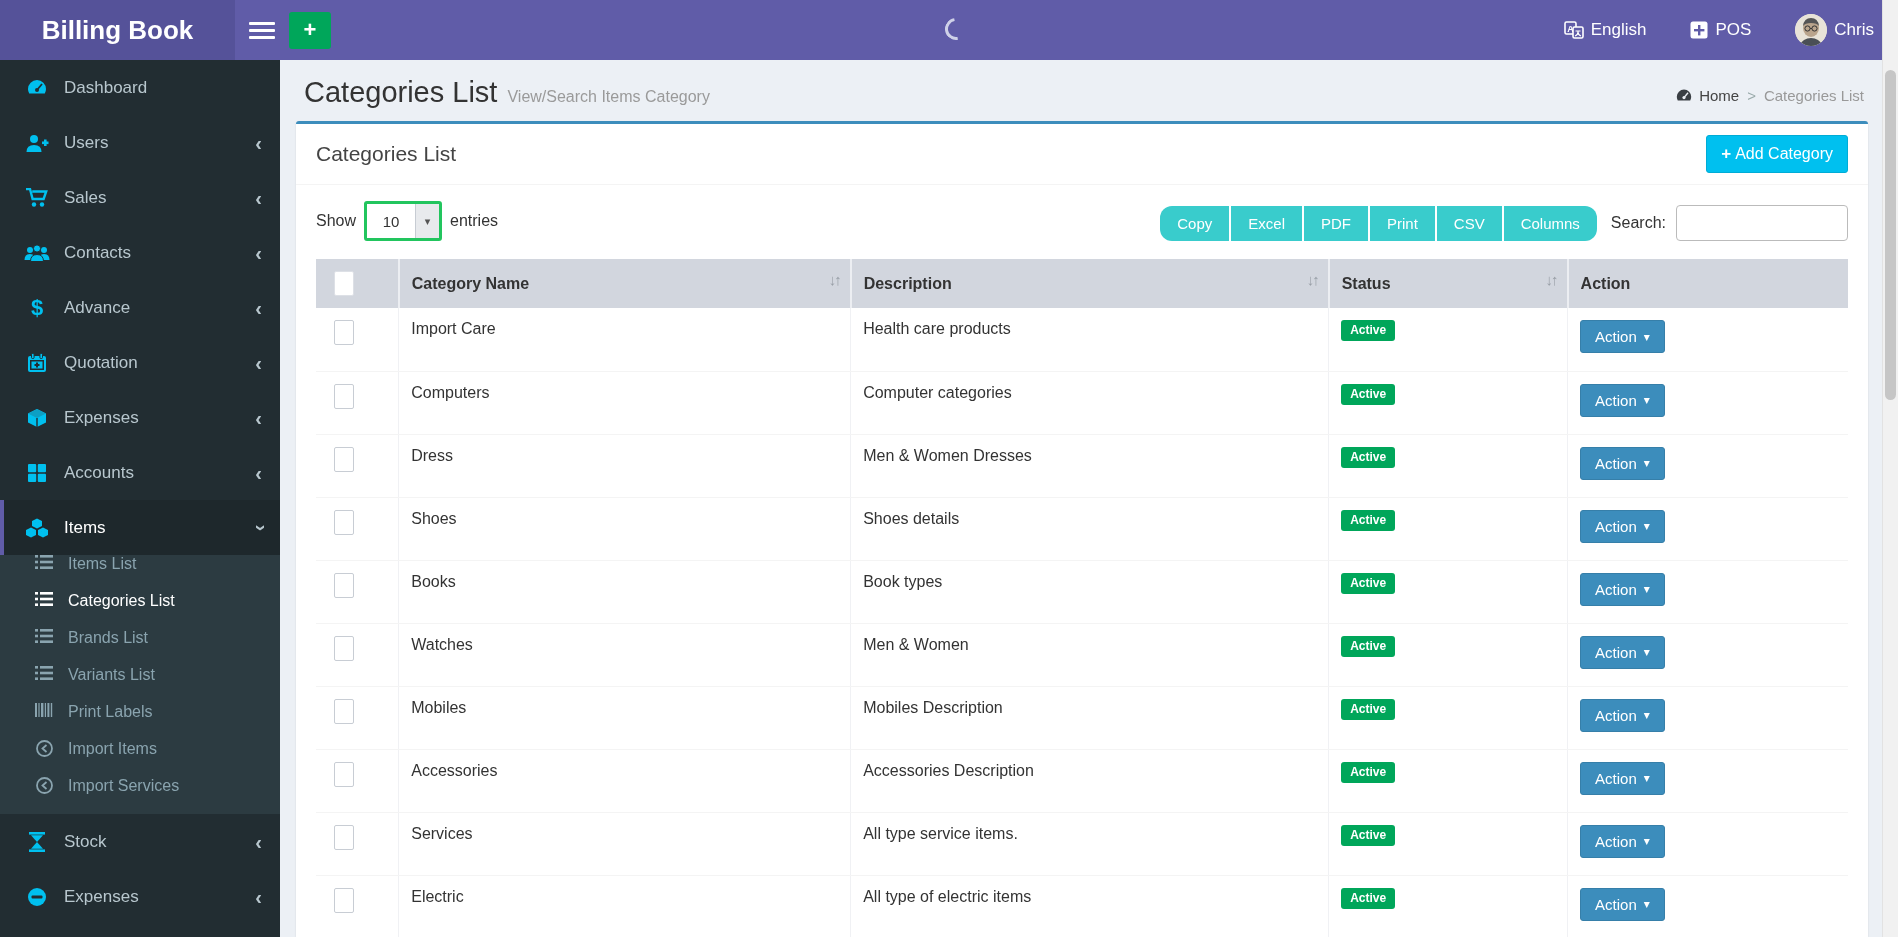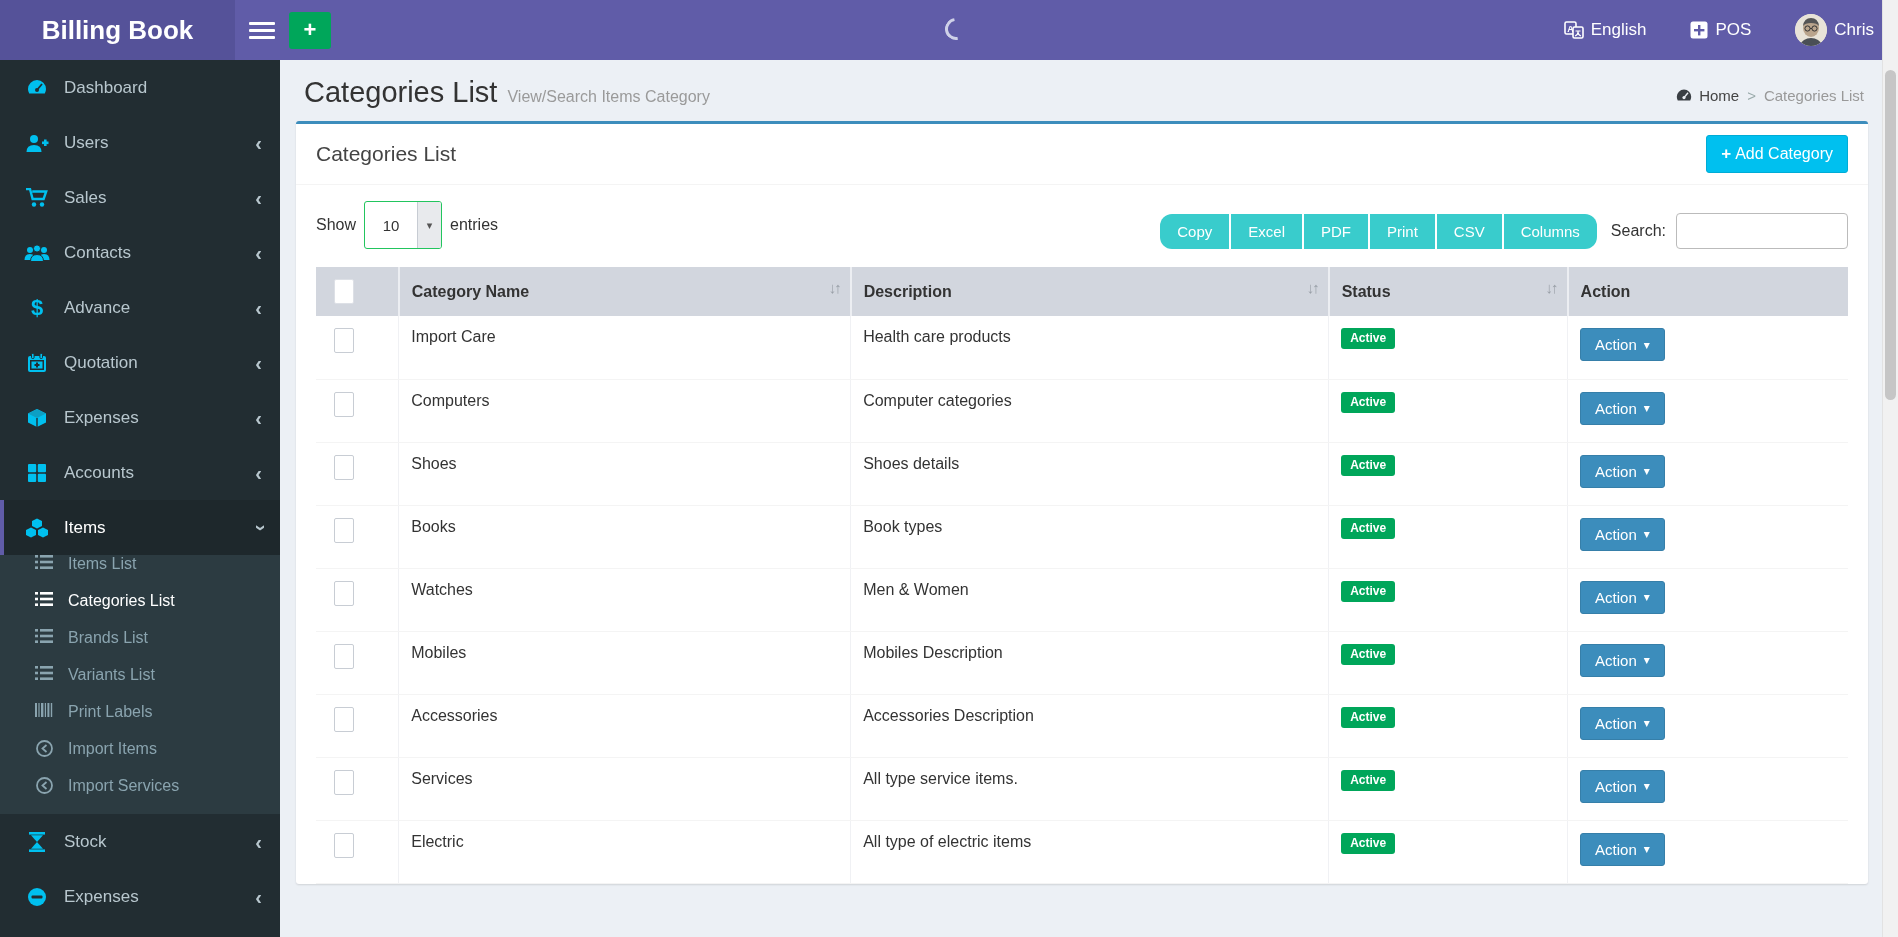--- a/index.html
+++ b/index.html
@@ -52,21 +52,21 @@
 
   .box { background:#fff; border-top:3px solid #3c8dbc; border-radius:3px; box-shadow:0 1px 2px rgba(0,0,0,.12); }
   .box-header { display:flex; align-items:center; padding:11px 20px; border-bottom:1px solid #f4f4f4; }
   .box-title { font-size:21px; color:#444; }
   .add-btn { margin-left:auto; background:#00c0ef; border:1px solid #00acd6; color:#fff; font-size:16px;
              padding:8px 14px; border-radius:3px; cursor:pointer; display:flex; align-items:center; gap:4px; }
   .add-btn .plus { font-weight:bold; font-size:17px; }
 
   .toolbar { display:flex; align-items:flex-end; padding:16px 20px 8px; }
   .show-group { display:flex; align-items:center; gap:8px; font-size:16px; color:#333; }
-  .len-select { display:flex; width:78px; height:48px; border:1px solid #22c55e; border-radius:3px; overflow:hidden;
+  .len-select { display:flex; width:78px; height:40px; border:3px solid #22c55e; border-radius:3px; overflow:hidden;
                 cursor:pointer; background:#fff; }
   .len-value { flex:1; display:flex; align-items:center; justify-content:center; font-size:15px; color:#333; }
   .len-arrow { width:24px; background:#e8eaed; border-left:1px solid #c7ccd3; display:flex; align-items:center;
                justify-content:center; color:#555; font-size:11px; }
   .toolbar-right { margin-left:auto; display:flex; align-items:center; gap:10px; }
   .export-group { display:flex; border-radius:12px; overflow:hidden; }
   .export-btn { background:#39cccc; color:#fff; border:none; border-right:2px solid #fff; font-size:15px;
                 padding:9px 17px; cursor:pointer; }
   .export-btn:last-child { border-right:none; }
   .search-label { font-size:16px; color:#333; margin-left:4px; }
@@ -483,20 +483,32 @@
               <td><span class="badge-active">Active</span></td>
               <td><button class="action-btn">
                     <span>Action</span>
                     <span class="caret">▾</span>
                   </button></td>
             </tr>
             <tr>
               <td>
                   <div class="cb"></div>
                 </td>
+              <td>Dress</td>
+              <td>Men &amp; Women Dresses</td>
+              <td><span class="badge-active">Active</span></td>
+              <td><button class="action-btn">
+                    <span>Action</span>
+                    <span class="caret">▾</span>
+                  </button></td>
+            </tr>
+            <tr>
+              <td>
+                  <div class="cb"></div>
+                </td>
               <td>Shoes</td>
               <td>Shoes details</td>
               <td><span class="badge-active">Active</span></td>
               <td><button class="action-btn">
                     <span>Action</span>
                     <span class="caret">▾</span>
                   </button></td>
             </tr>
             <tr>
               <td>

